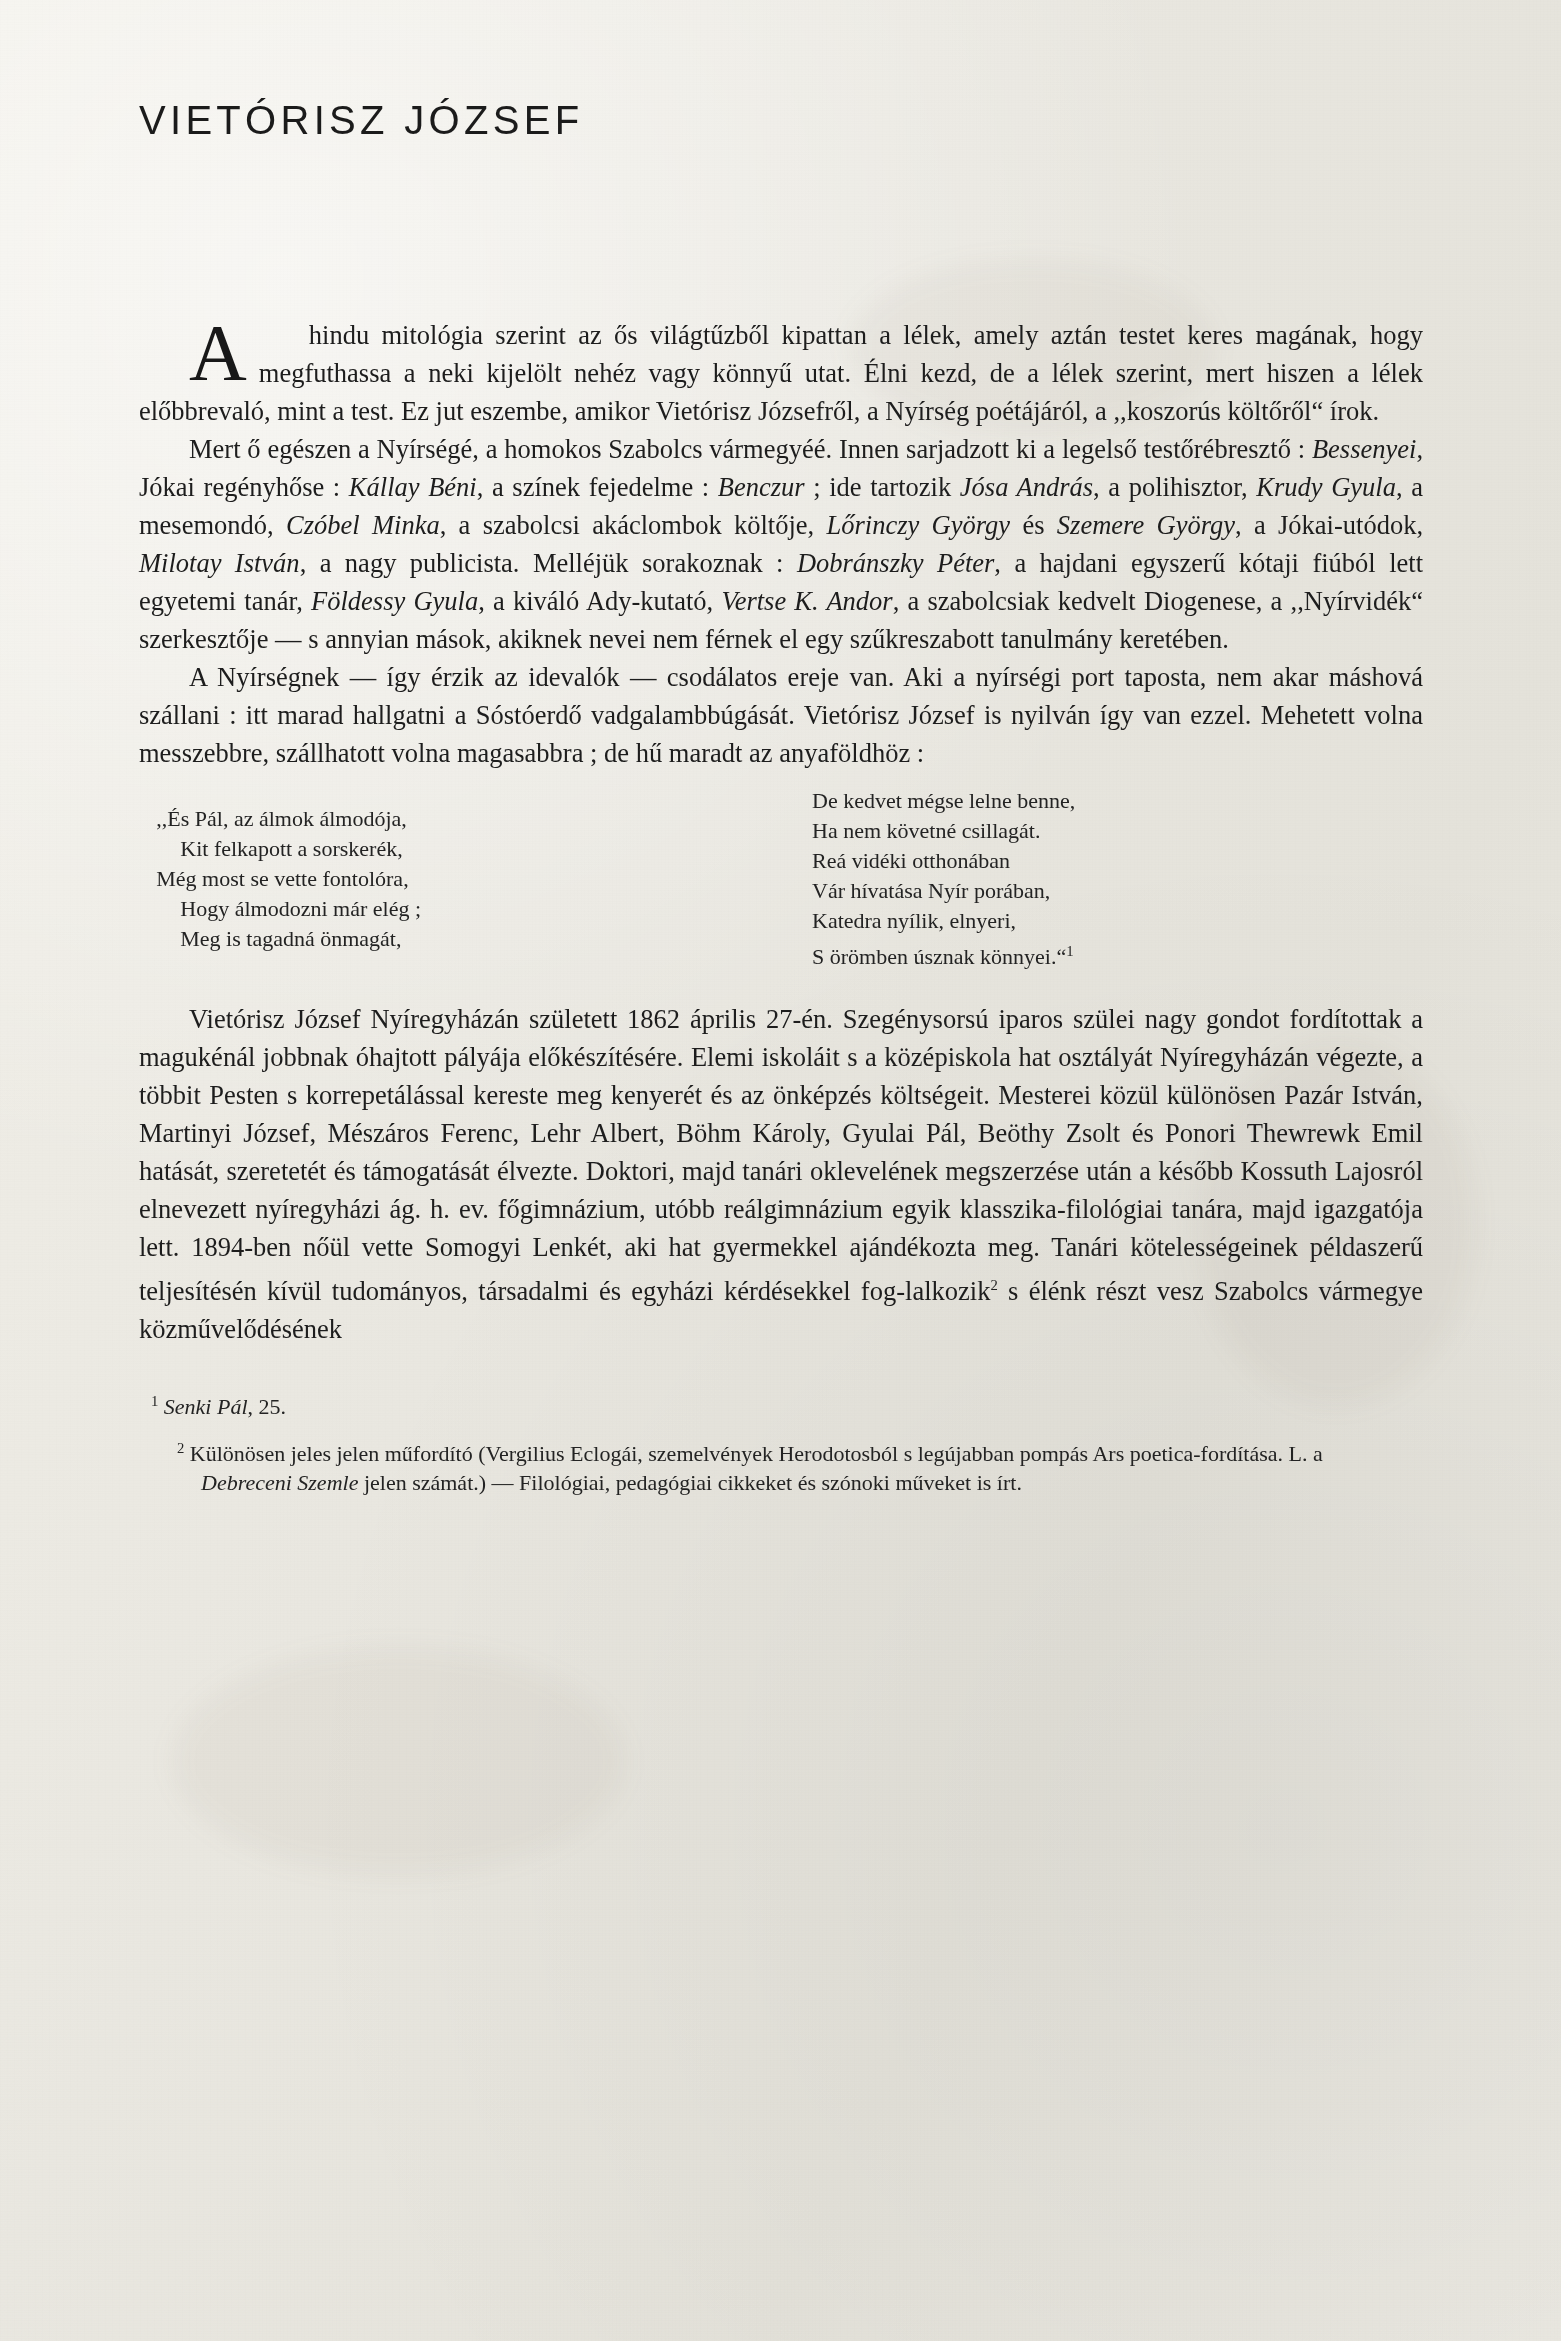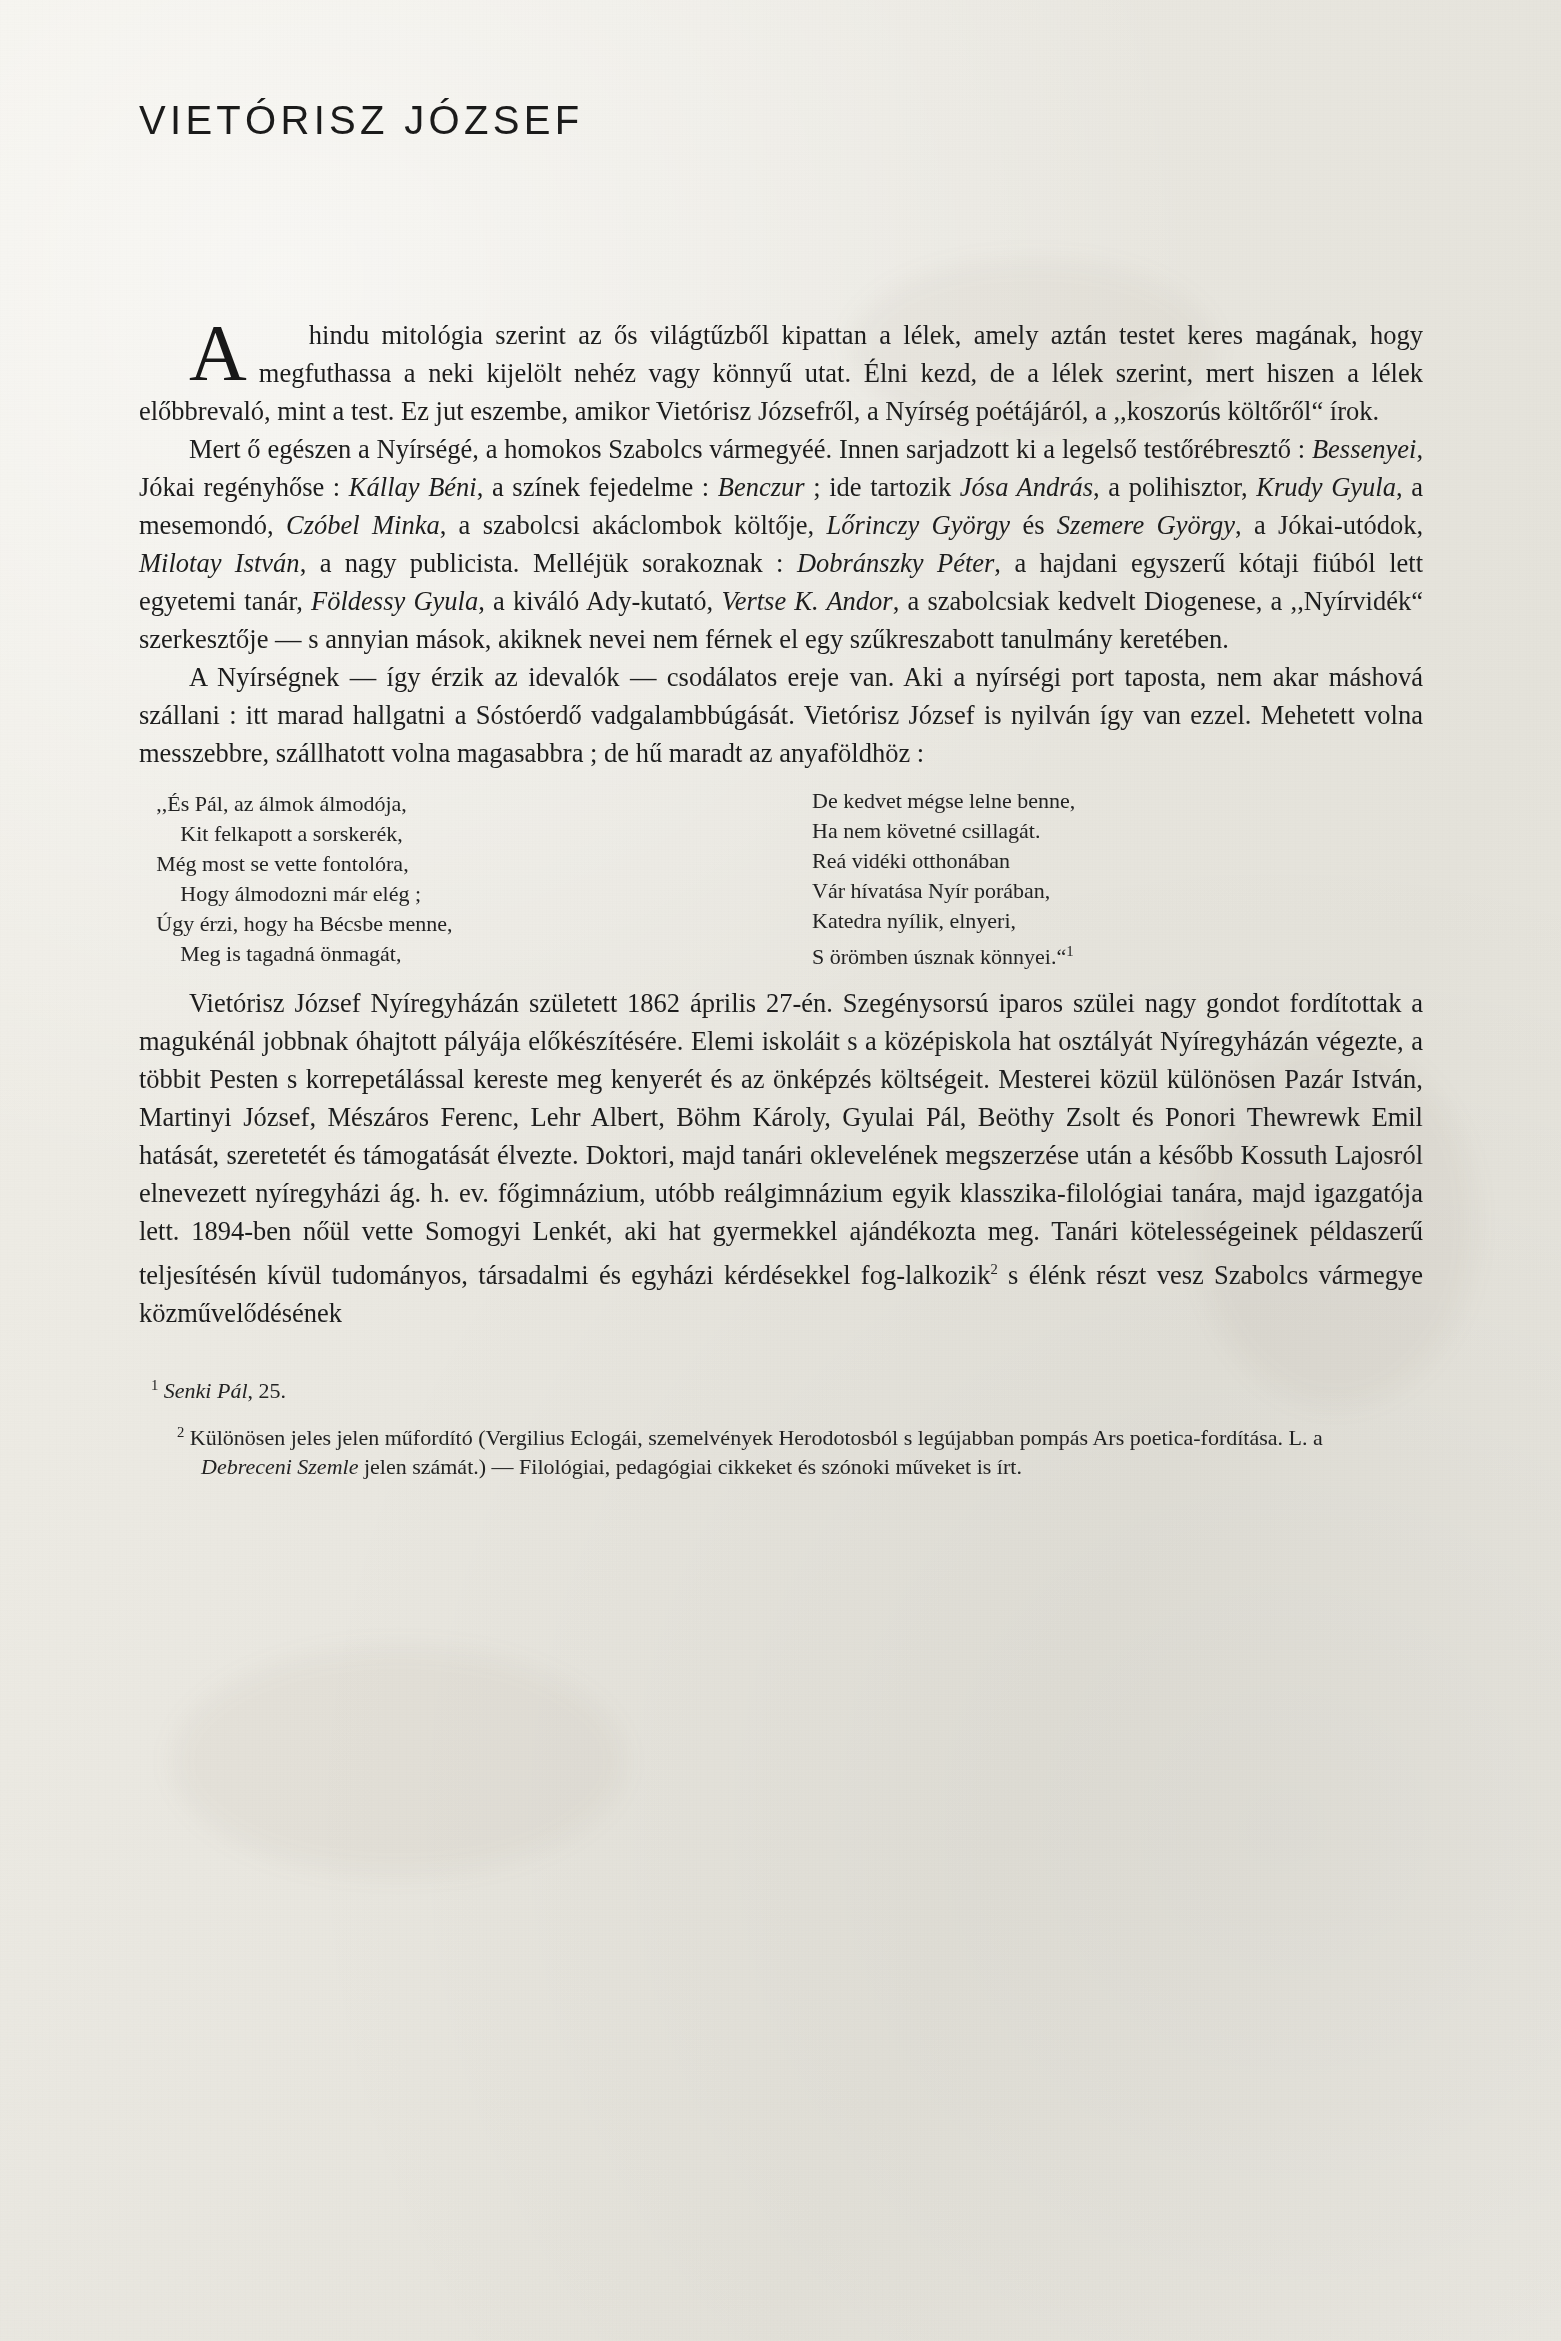--- a/index.html
+++ b/index.html
@@ -100,21 +100,21 @@
     padding-left: 31px;
     box-sizing: border-box;
   }
   .vl {
     white-space: pre;
   }
   .vl.ind {
     padding-left: 24px;
   }
   .after-verse {
-    margin-top: 12px;
+    margin-top: 28px;
   }
   .rule {
     margin-top: 15.6px;
     width: 156px;
     height: 0.9px;
     background: #4a4a4a;
     opacity: 0;
   }
   .footnotes {
     margin-top: 22.6px;
@@ -161,21 +161,20 @@
       <p class="para" id="p2"><span>Mert ő egészen a Nyírségé, a homokos Szabolcs vármegyéé. Innen sarjadzott ki a legelső testőrébresztő : </span><i>Bessenyei</i><span>, Jókai regényhőse : </span><i>Kállay Béni</i><span>, a színek fejedelme : </span><i>Benczur</i><span> ; ide tartozik </span><i>Jósa András</i><span>, a polihisztor, </span><i>Krudy Gyula</i><span>, a mesemondó, </span><i>Czóbel Minka</i><span>, a szabolcsi akáclombok költője, </span><i>Lőrinczy György</i><span> és </span><i>Szemere György</i><span>, a Jókai-utódok, </span><i>Milotay István</i><span>, a nagy publicista. Melléjük sorakoznak : </span><i>Dobránszky Péter</i><span>, a hajdani egyszerű kótaji fiúból lett egyetemi tanár, </span><i>Földessy Gyula</i><span>, a kiváló Ady-kutató, </span><i>Vertse K. Andor</i><span>, a szabolcsiak kedvelt Diogenese, a ,,Nyírvidék“ szerkesztője — s annyian mások, akiknek nevei nem férnek el egy szűkreszabott tanulmány keretében.</span></p>
 
       <p class="para" id="p3"><span>A Nyírségnek — így érzik az idevalók — csodálatos ereje van. Aki a nyírségi port taposta, nem akar máshová szállani : itt marad hallgatni a Sóstóerdő vadgalambbúgását. Vietórisz József is nyilván így van ezzel. Mehetett volna messzebbre, szállhatott volna magasabbra ; de hű maradt az anyaföldhöz :</span></p>
 
       <div class="verse">
         <div class="verse-col left" id="verse-left">
             <div class="vl">,,És Pál, az álmok álmodója,</div>
             <div class="vl ind">Kit felkapott a sorskerék,</div>
             <div class="vl">Még most se vette fontolóra,</div>
             <div class="vl ind">Hogy álmodozni már elég ;</div>
-            <div class="vl">Úgy érzi, hogy ha Bécsbe menne,</div>
             <div class="vl ind">Meg is tagadná önmagát,</div>
           </div>
         <div class="verse-col right" id="verse-right">
             <div class="vl">De kedvet mégse lelne benne,</div>
             <div class="vl">Ha nem követné csillagát.</div>
             <div class="vl">Reá vidéki otthonában</div>
             <div class="vl">Vár hívatása Nyír porában,</div>
             <div class="vl">Katedra nyílik, elnyeri,</div>
             <div class="vl">S örömben úsznak könnyei.“<span class="sup">1</span></div>
           </div>

